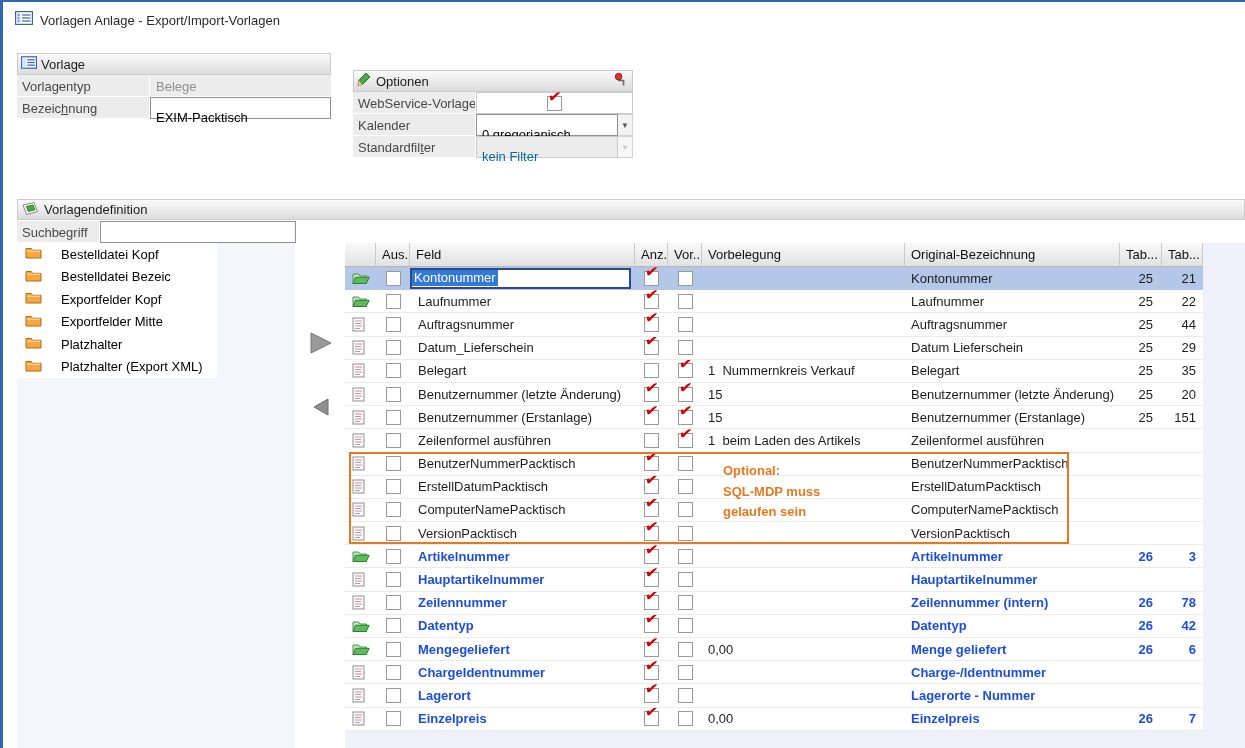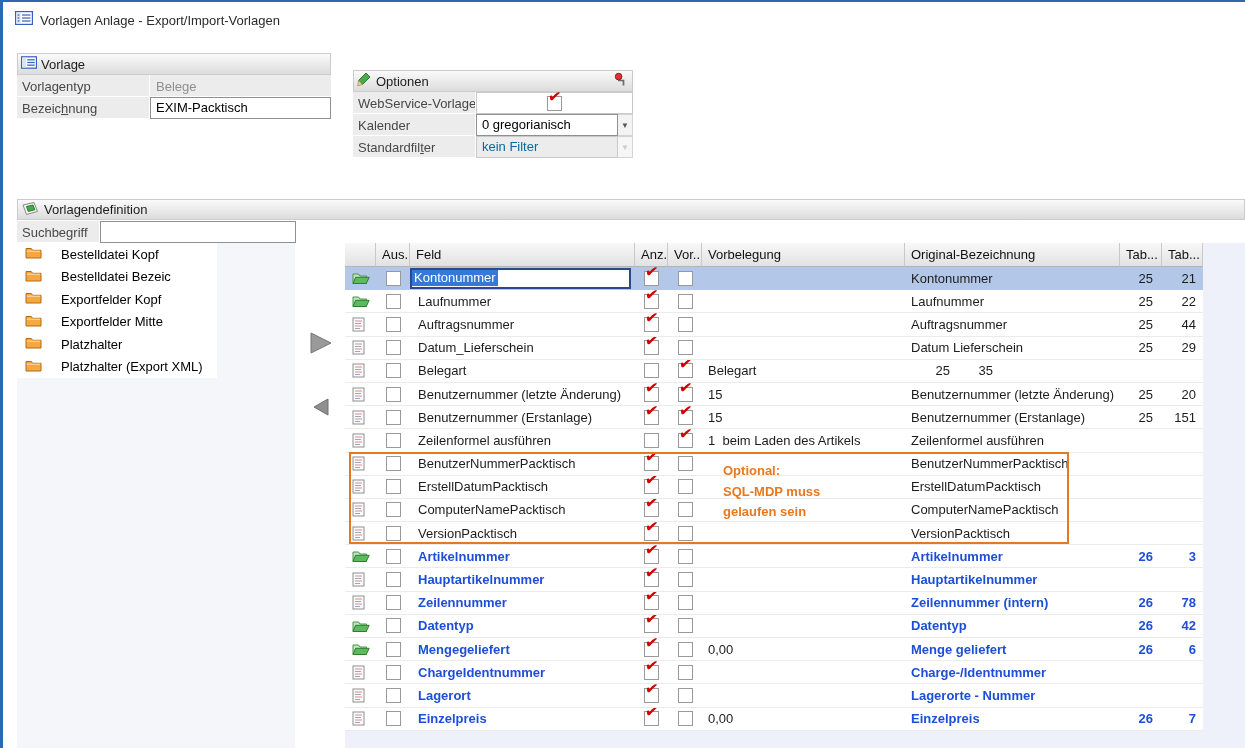--- a/index.html
+++ b/index.html
@@ -15,21 +15,21 @@
   
   .panel{position:absolute;box-sizing:border-box;}
   .panel-header{height:22px;background:linear-gradient(#fafafa,#dcdcdc);border:1px solid #cccccc;
                 display:flex;align-items:center;box-sizing:border-box;padding-left:3px;}
   .panel-header .ph-text{margin-left:4px;color:#1c1c1c;}
   .form-row{display:flex;height:22px;box-sizing:border-box;}
   .flabel{background:#ececec;color:#474747;box-sizing:border-box;padding:4px 0 0 5px;
           border-bottom:1px solid #fff;border-right:1px solid #fff;overflow:hidden;white-space:nowrap;}
   .fvalue-gray{background:#ececec;color:#8f8f8f;box-sizing:border-box;padding:4px 0 0 6px;border-bottom:1px solid #fff;}
   .finput{box-sizing:border-box;border:1px solid #909090;background:#fff;color:#000;
-          font-family:inherit;font-size:13px;padding:2px 0 0 5px;height:22px;}
+          font-family:inherit;font-size:13px;padding:12px 0 0 5px;height:22px;}
   input.finput{padding:0 0 0 5px;}
   .mnemo{text-decoration:underline;}
 
   
   .cb{position:relative;display:inline-block;width:13px;height:13px;border:1px solid #999;background:#fff;box-sizing:content-box;}
   .cb .mark{position:absolute;left:0px;top:-8px;font-size:16px;font-weight:bold;color:#d40000;transform:rotate(6deg);line-height:16px;}
 
   
   .drop-btn{box-sizing:border-box;width:17px;height:22px;background:#f3f3f3;border:1px solid #d4d4d4;border-left:none;
             display:flex;align-items:center;justify-content:center;font-size:8px;color:#555;}
@@ -371,20 +371,21 @@
             <span class="g">Belegart</span>
           </div>
           <div class="tcell col3 c-check">
             <span class="cb"></span>
           </div>
           <div class="tcell col4 c-check">
             <span class="cb">
               <span class="mark">✔</span>
             </span>
           </div>
+          <div class="tcell col5 c-pre">1  Nummernkreis Verkauf</div>
           <div class="tcell col6 c-pre g">Belegart</div>
           <div class="tcell col7 c-num g">25</div>
           <div class="tcell col8 c-num g">35</div>
         </div>
         <div class="trow">
           <div class="tcell col0 c-icon">
             <svg width="13" height="15" viewBox="0 0 13 15">
               <rect x="1" y="1" width="11" height="13" fill="#fbfbfb" stroke="#8f8f8f"></rect>
               <line x1="3" y1="4" x2="10" y2="4" stroke="#d98c8c"></line>
               <line x1="3" y1="6.5" x2="9" y2="6.5" stroke="#9aa6c0"></line>

